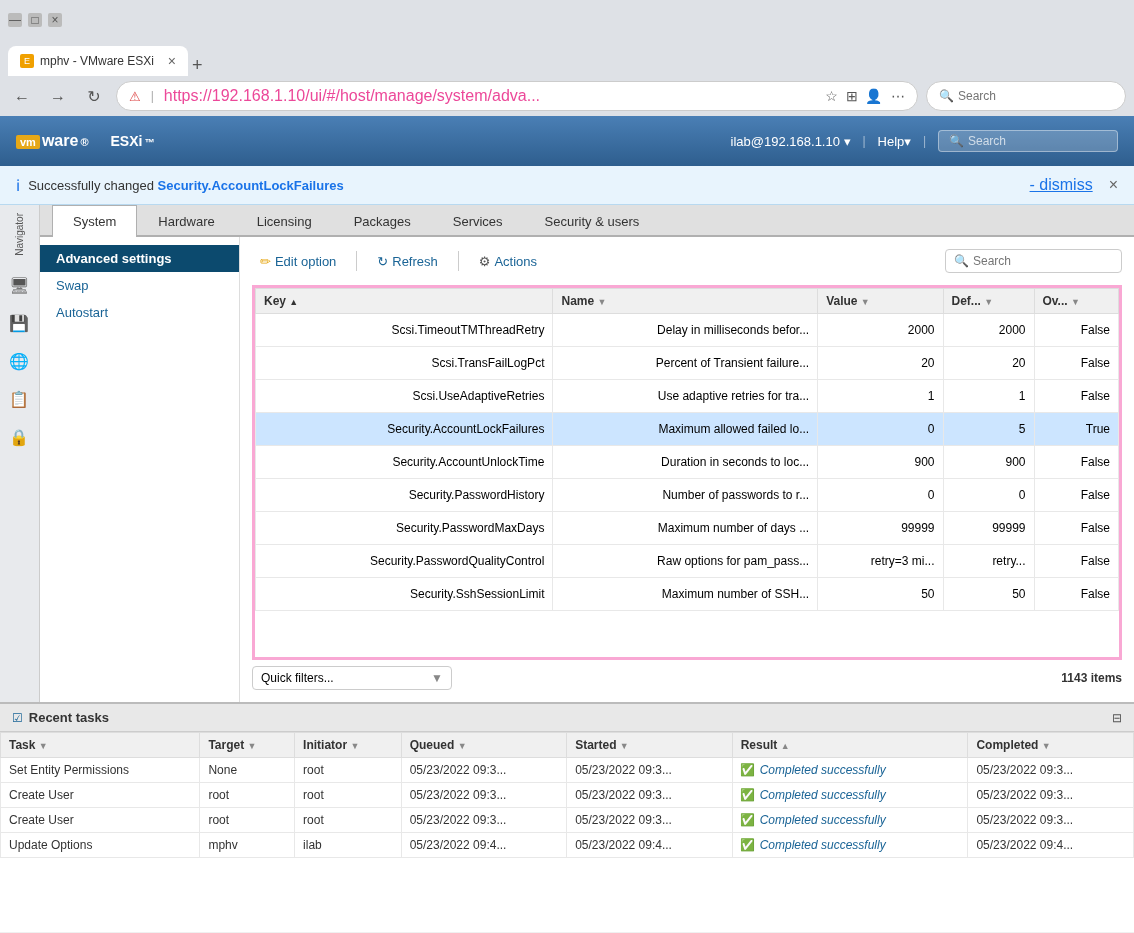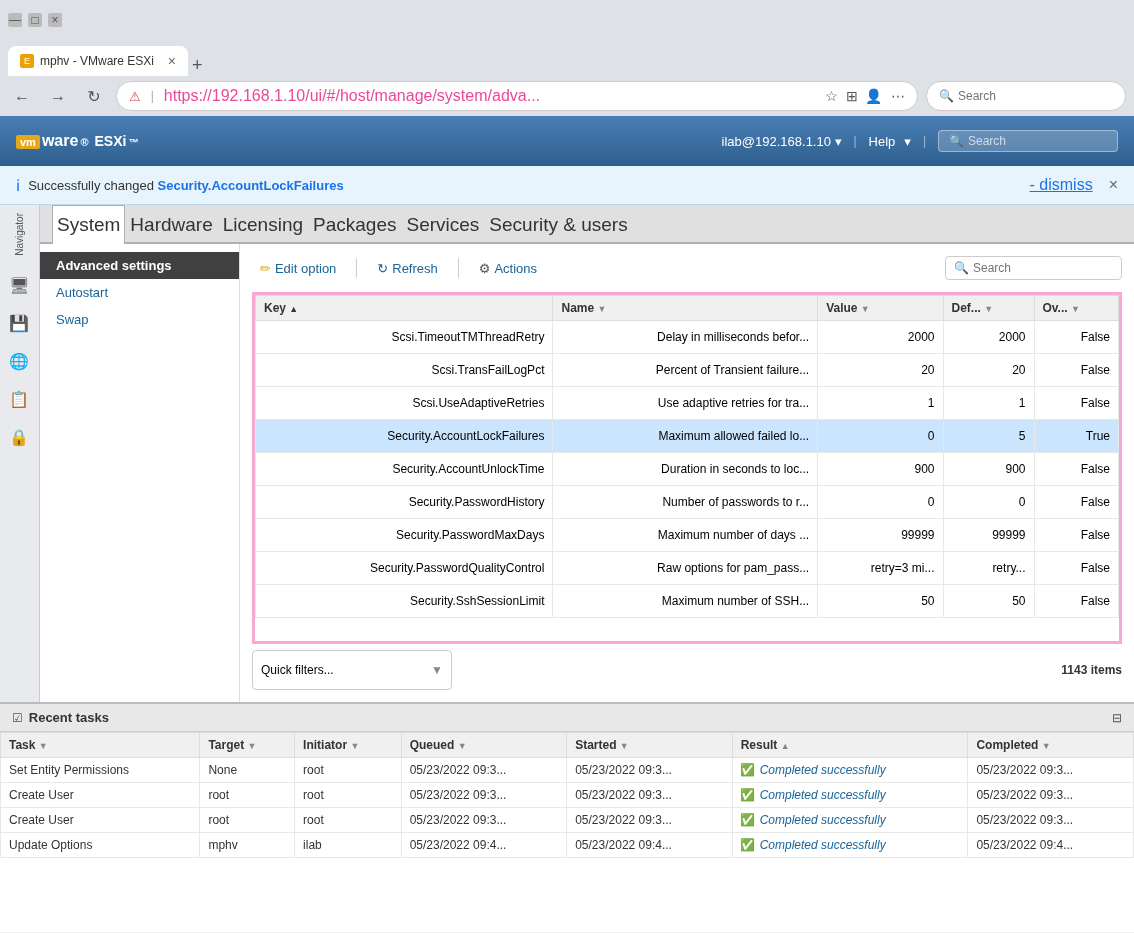--- a/index.html
+++ b/index.html
@@ -27,21 +27,21 @@
     .addr-icon { color: #555; font-size: 14px; cursor: pointer; }
     .browser-search { display: flex; align-items: center; gap: 4px; background: #fff; border: 1px solid #ccc; border-radius: 20px; padding: 4px 12px; height: 30px; min-width: 180px; }
     .browser-search input { border: none; outline: none; font-size: 12px; width: 100%; }
 
     
     .vmware-header { display: flex; align-items: center; background: linear-gradient(to bottom, #4a7fb5, #2e5e8e); height: 50px; padding: 0 16px; }
     .vmware-logo { display: flex; align-items: center; gap: 4px; color: white; font-weight: bold; font-size: 18px; margin-right: auto; }
     .header-right { display: flex; align-items: center; gap: 12px; color: white; }
     .header-user { display: flex; align-items: center; gap: 4px; font-size: 13px; cursor: pointer; }
     .header-divider { color: rgba(255,255,255,0.5); }
-    .header-help { display: flex; align-items: center; gap: 9px; font-size: 13px; cursor: pointer; }
+    .header-help { display: flex; align-items: center; gap: 0; font-size: 13px; cursor: pointer; }
     .header-search-box { display: flex; align-items: center; gap: 4px; background: rgba(255,255,255,0.2); border: 1px solid rgba(255,255,255,0.4); border-radius: 4px; padding: 3px 10px; min-width: 180px; }
     .header-search-box input { background: none; border: none; color: white; font-size: 12px; outline: none; width: 100%; }
     .header-search-box input::placeholder { color: rgba(255,255,255,0.7); }
 
     
     .notification-banner { display: flex; align-items: center; background: #e8f4fd; border-bottom: 1px solid #b8d9f0; padding: 8px 16px; gap: 8px; }
     .notif-icon { color: #1a73e8; font-size: 16px; }
     .notif-text { font-size: 13px; color: #333; flex: 1; }
     .notif-text strong { color: #1a73e8; }
     .notif-dismiss { color: #1a73e8; cursor: pointer; font-size: 16px; text-decoration: underline; }
@@ -49,51 +49,51 @@
     
     
     .navigator-sidebar { width: 40px; background: #e8eaed; border-right: 1px solid #ccc; display: flex; flex-direction: column; align-items: center; padding: 8px 0; gap: 6px; }
     .nav-item { width: 32px; height: 32px; display: flex; align-items: center; justify-content: center; cursor: pointer; border-radius: 4px; color: #555; font-size: 16px; }
 
     
     .content-area { flex: 1; display: flex; flex-direction: column; overflow: hidden; }
 
     
     .tab-strip { display: flex; background: #e0e0e0; border-bottom: 2px solid #b0b0b0; padding: 0 12px; }
-    .tab-item { padding: 8px 4px; font-size: 19px; cursor: pointer; color: #333; border: 1px solid transparent; border-bottom: none; margin-bottom: -2px; }
+    .tab-item { padding: 8px 20px; font-size: 13px; cursor: pointer; color: #333; border: 1px solid transparent; border-bottom: none; margin-bottom: -2px; }
     .tab-item.active { background: white; border-color: #b0b0b0; border-bottom-color: white; color: #333; font-weight: normal; }
 
     
     .inner-layout { display: flex; flex: 1; overflow: hidden; background: white; }
 
     
     .left-nav { width: 200px; background: white; border-right: 1px solid #ddd; padding: 8px 0; }
     .left-nav-item { padding: 6px 16px; font-size: 13px; cursor: pointer; color: #1a6496; }
-    .left-nav-item.active { background: #404040; color: white; font-weight: bold; }
+    .left-nav-item.active { background: #0c4a6e; color: white; font-weight: bold; }
 
     
     .right-panel { flex: 1; display: flex; flex-direction: column; padding: 12px; overflow: hidden; }
 
     
     .toolbar { display: flex; align-items: center; gap: 12px; margin-bottom: 12px; }
     .toolbar-btn { display: flex; align-items: center; gap: 4px; font-size: 13px; color: #1a6496; cursor: pointer; background: none; border: none; padding: 4px 8px; }
     .toolbar-sep { width: 1px; height: 20px; background: #ccc; }
     .toolbar-search { display: flex; align-items: center; gap: 4px; border: 1px solid #ccc; border-radius: 4px; padding: 4px 8px; margin-left: auto; background: white; }
     .toolbar-search input { border: none; outline: none; font-size: 12px; width: 150px; }
 
     
     .data-table { width: 100%; border-collapse: collapse; font-size: 12px; }
     .data-table th { background: #f0f0f0; border: 1px solid #ddd; padding: 5px 8px; text-align: left; font-weight: bold; color: #333; white-space: nowrap; }
     .data-table td { border: 1px solid #e8e8e8; padding: 9px 8px; color: #000000; white-space: nowrap; overflow: hidden; max-width: 200px; text-overflow: ellipsis; text-align: right; }
     .data-table tr.selected td { background: #cce5ff; }
     .table-container { flex: 1; overflow: auto; border: 3px solid #f9a8d4; }
 
     
     .table-footer { display: flex; align-items: center; justify-content: space-between; margin-top: 6px; }
-    .quick-filter { display: flex; align-items: center; gap: 4px; border: 1px solid #ccc; border-radius: 4px; padding: 12px 8px; background: white; min-width: 200px; cursor: pointer; }
+    .quick-filter { display: flex; align-items: center; gap: 4px; border: 1px solid #ccc; border-radius: 4px; padding: 4px 8px; background: white; min-width: 200px; cursor: pointer; }
     .items-count { font-size: 12px; color: #333; font-weight: bold; }
 
     
     .recent-tasks { background: white; border-top: 2px solid #bbb; height: 230px; display: flex; flex-direction: column; }
     .tasks-header { display: flex; align-items: center; background: #e8e8e8; padding: 6px 12px; border-bottom: 1px solid #ccc; }
     .tasks-title { font-size: 13px; font-weight: bold; color: #333; flex: 1; }
     .tasks-icon { margin-right: 6px; color: #1a6496; }
     .tasks-minimize { cursor: pointer; color: #555; }
     .tasks-table { width: 100%; border-collapse: collapse; font-size: 12px; }
     .tasks-table th { background: #f0f0f0; border: 1px solid #ddd; padding: 5px 8px; text-align: left; font-weight: bold; color: #333; white-space: nowrap; }
@@ -149,21 +149,21 @@
     </div>
   </div>
 </div>
 
 <div class="vmware-header">
   <div class="vmware-logo">
     <div class="vmware-logo-wrap">
       <span style="background:#e6a817; color:white; font-size:11px; font-weight:bold; padding:1px 4px; border-radius:2px;">vm</span>
       <span style="color:white; font-weight:bold; font-size:16px;">ware</span>
       <span style="color:white; font-size:11px; vertical-align:super;">®</span>
-      <span style="color:white; font-size:14px; margin-left:4px;">ESXi</span>
+      <span style="color:white; font-size:14px; margin-left:20px;">ESXi</span>
       <span style="color:white; font-size:10px; vertical-align:super;">™</span>
     </div>
   </div>
   <div class="header-right">
     <div class="header-user">
       <span>ilab@192.168.1.10</span>
       <span>▾</span>
     </div>
     <span class="header-divider">|</span>
     <div class="header-help">
@@ -207,22 +207,22 @@
         <div class="tab-item">Licensing</div>
         <div class="tab-item">Packages</div>
         <div class="tab-item">Services</div>
         <div class="tab-item">Security &amp; users</div>
       </div>
 
       <div class="inner-layout">
 
         <div class="left-nav">
           <div class="left-nav-item active">Advanced settings</div>
+          <div class="left-nav-item">Swap</div>
           <div class="left-nav-item">Autostart</div>
-          <div class="left-nav-item">Swap</div>
         </div>
 
         <div class="right-panel">
 
           <div class="toolbar">
             <button class="toolbar-btn">
               <span style="color:#e6a817;">✏</span>
               <span>Edit option</span>
             </button>
             <div class="toolbar-sep"></div>

